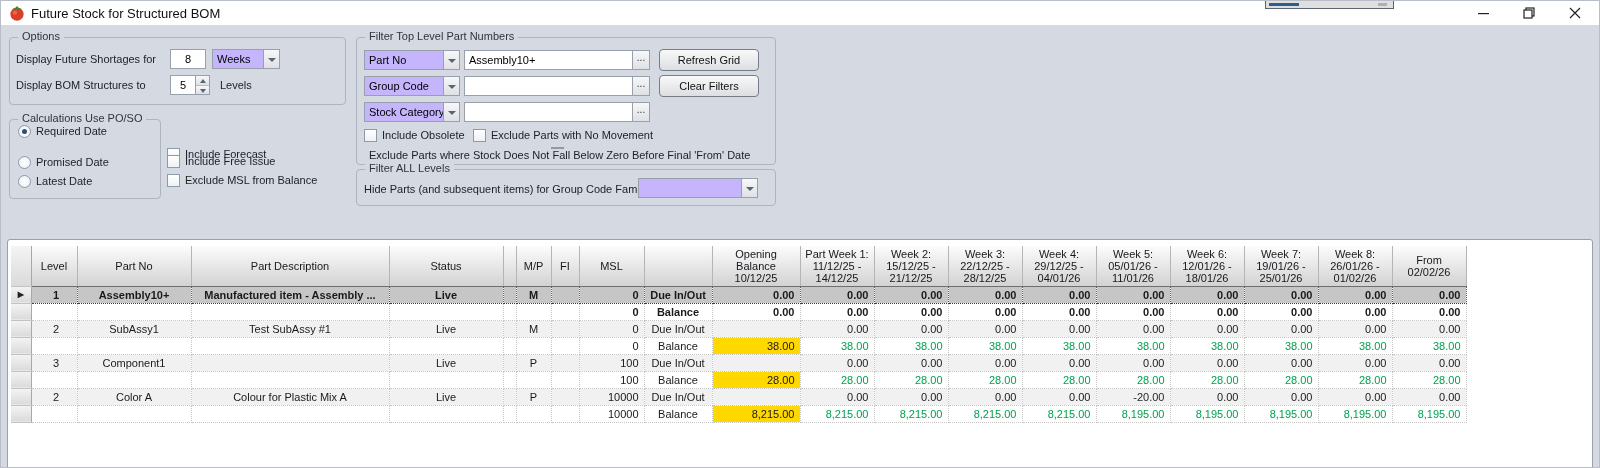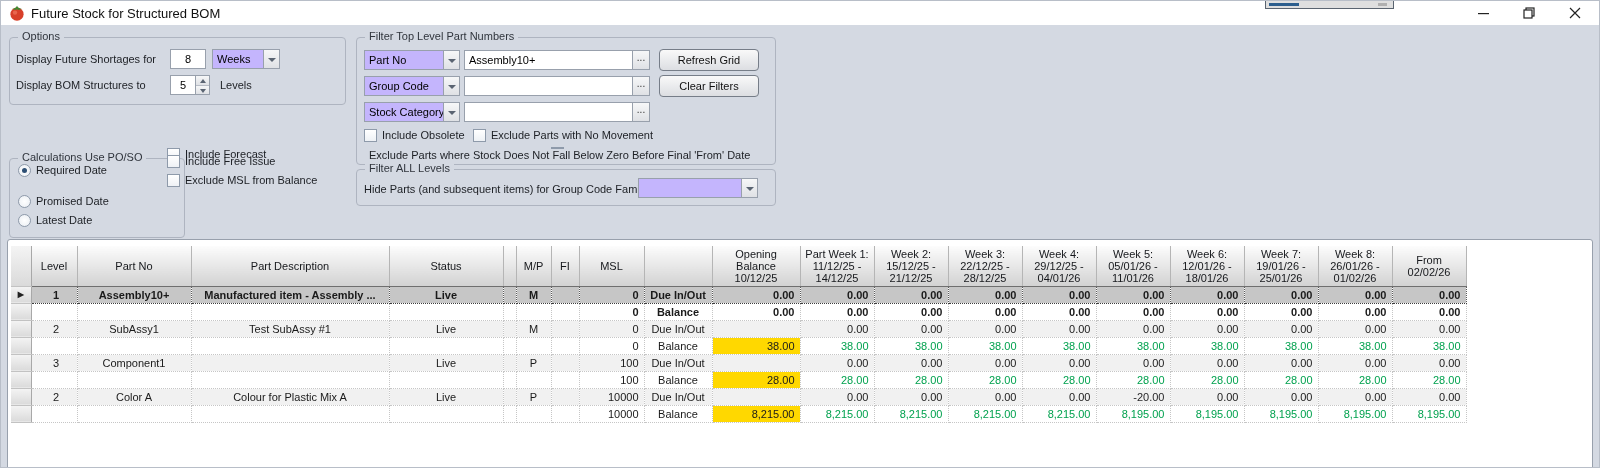--- a/index.html
+++ b/index.html
@@ -118,21 +118,21 @@
       <div class="tfield center" style="left:160px; top:37px; width:40px;">
         <span class="txt">5</span>
         <span class="spin">
             <span class="up"></span>
             <span class="dn"></span>
           </span>
       </div>
       <span class="lbl" style="left:210px; top:41px;">Levels</span>
     </div>
 
-    <div class="group" style="left:8px; top:94px; width:176px; height:80px;margin-top:39px;">
+    <div class="group" style="left:8px; top:94px; width:152px; height:80px;">
       <span class="legend">Calculations Use PO/SO</span>
       <div class="radio-row on" style="left:8px; top:4px;">
         <span class="rdot"></span>
         <span class="lab">Required Date</span>
       </div>
       <div class="radio-row" style="left:8px; top:35px;">
         <span class="rdot"></span>
         <span class="lab">Promised Date</span>
       </div>
       <div class="radio-row" style="left:8px; top:54px;">

